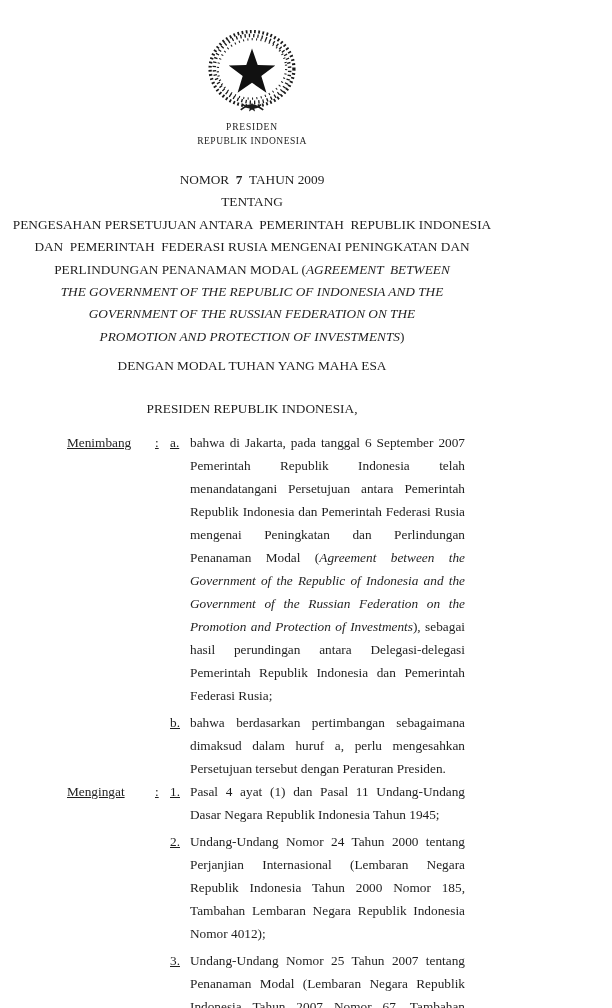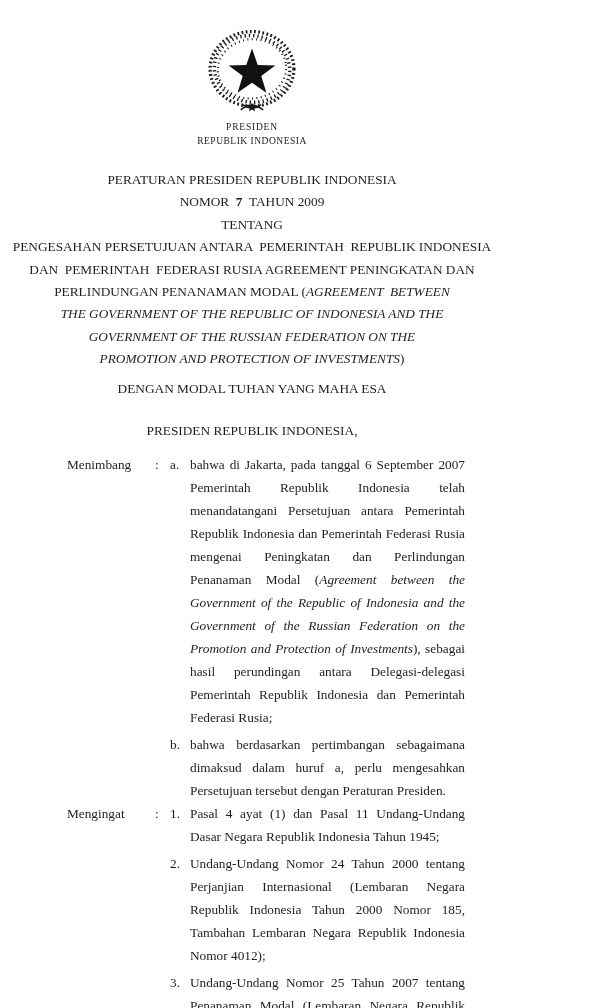--- a/index.html
+++ b/index.html
@@ -27,21 +27,21 @@
   .invocation { margin-top:7px; }
   .issuer { margin-top:20px;text-align:center; }
   
   .body { margin-top:11px; padding-left:67px; padding-right:39px; font-size:13.3px; line-height:23px; }
   .clause-row {
     display:grid;
     grid-template-columns:88px 15px 20px 1fr;
   }
   .clause-row + .clause-row { margin-top:4px; }
   .section + .section { margin-top:0; }
-  .clause-label, .clause-colon, .item-marker { white-space:nowrap; }
+  .clause-label, .clause-colon, .item-marker { white-space:nowrap;text-decoration:underline; }
   .item-text { text-align:justify; }
   .memutuskan {
     margin-top:12px;
     text-align:right;
     padding-right:19px;
     white-space:pre;
   }
 </style>
 </head>
 <body>
@@ -59,25 +59,24 @@
 
       <path d="M37 80 Q48 71 59 80" fill="none" stroke="#1a1a1a" stroke-width="1.6"></path>
       <path d="M39 75 Q48 82 57 75" fill="none" stroke="#1a1a1a" stroke-width="1.4"></path>
       <polygon fill="#1a1a1a" points="48,73 49.3,76.4 52.6,76.4 50.1,78.5 51,81.8 48,79.8 45,81.8 45.9,78.5 43.4,76.4 46.7,76.4"></polygon>
     </svg>
     <div class="emblem-caption">PRESIDEN</div>
     <div class="emblem-caption second">REPUBLIK INDONESIA</div>
   </header>
 
   <section class="title-block">
-    <div class="title-line"><span>PERATURAN PRESIDEN REPUBLIK INDONESIA</span></div>
     <div class="title-line"><span>NOMOR  </span><span style="font-weight: bold;">7</span><span>  TAHUN 2009</span></div>
     <div class="title-line"><span>TENTANG</span></div>
     <div class="title-line"><span>PENGESAHAN PERSETUJUAN ANTARA  PEMERINTAH  REPUBLIK INDONESIA</span></div>
-    <div class="title-line"><span>DAN  PEMERINTAH  FEDERASI RUSIA AGREEMENT PENINGKATAN DAN</span></div>
+    <div class="title-line"><span>DAN  PEMERINTAH  FEDERASI RUSIA MENGENAI PENINGKATAN DAN</span></div>
     <div class="title-line"><span>PERLINDUNGAN PENANAMAN MODAL (</span><span style="font-style: italic;">AGREEMENT  BETWEEN</span></div>
     <div class="title-line"><span style="font-style: italic;">THE GOVERNMENT OF THE REPUBLIC OF INDONESIA AND THE</span></div>
     <div class="title-line"><span style="font-style: italic;">GOVERNMENT OF THE RUSSIAN FEDERATION ON THE</span></div>
     <div class="title-line"><span style="font-style: italic;">PROMOTION AND PROTECTION OF INVESTMENTS</span><span>)</span></div>
     <div class="preamble-line invocation">DENGAN MODAL TUHAN YANG MAHA ESA</div>
     <div class="preamble-line issuer">PRESIDEN REPUBLIK INDONESIA,</div>
   </section>
 
   <main class="body">
 

